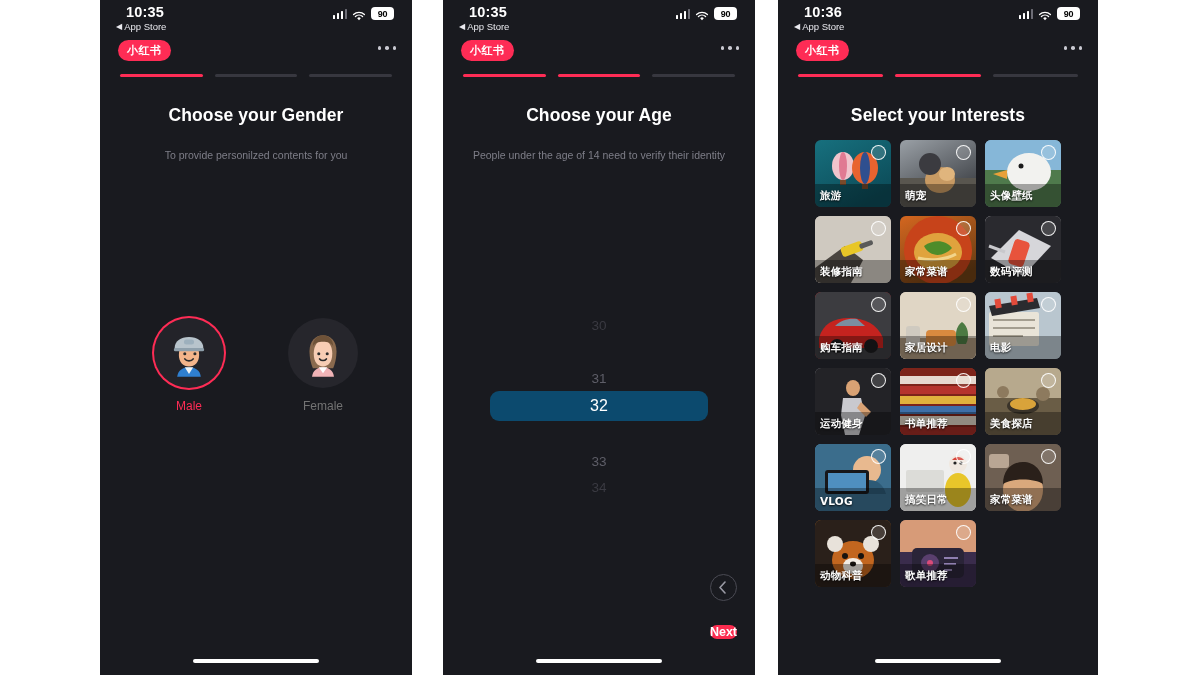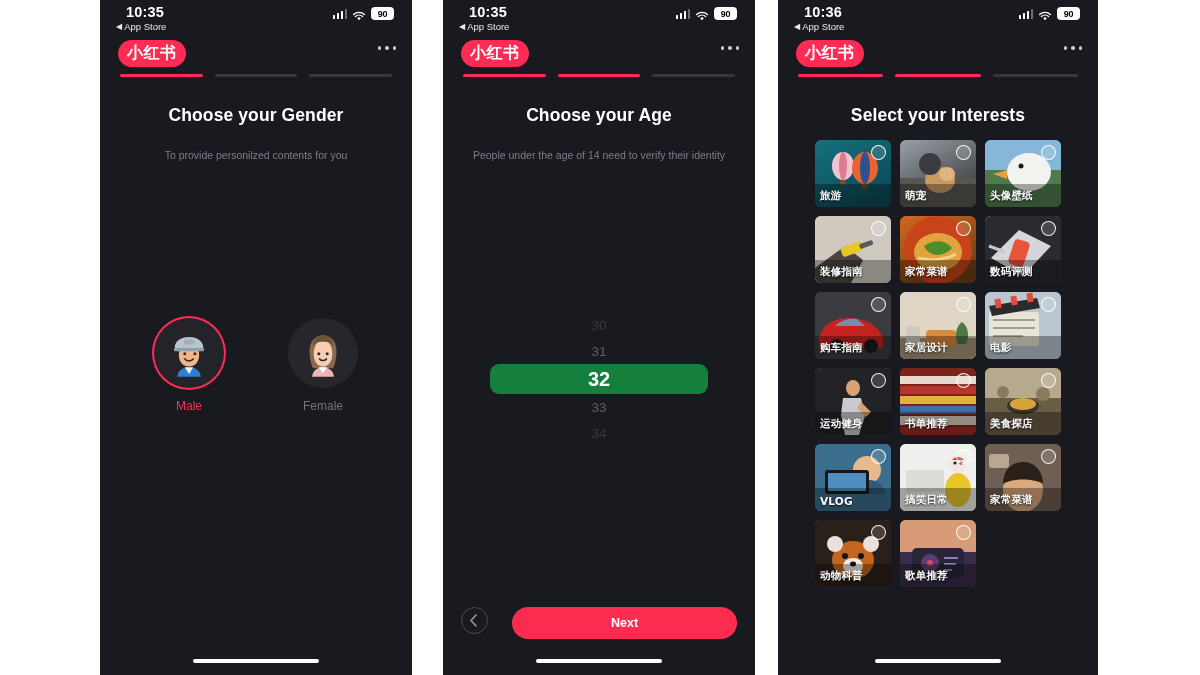--- a/index.html
+++ b/index.html
@@ -51,21 +51,21 @@
     min-width: 23px; height: 13px; border-radius: 4px; background:#fff;
     color:#000; font-size: 9px; font-weight: bold; display:flex;
     align-items:center; justify-content:center; letter-spacing:-.2px;
   }
 
   
   .apphead { position: relative; height: 36px; }
   .logo {
     position:absolute; left: 18px; top: 6px;
     background:#fe2c55; color:#fff; border-radius: 999px;
-    padding: 3px 9px; font-size: 16px; font-weight: bold;
+    padding: 3px 9px; font-size: 11px; font-weight: bold;
     font-family: "DejaVu Sans", sans-serif; letter-spacing: .5px;
   }
   .dots {
     position:absolute; right: 16px; top: 12px;
     display:flex; gap: 4px; align-items:center;
   }
   .dots i { width: 3.5px; height: 3.5px; border-radius:50%; background:#c9c9d1; display:block; }
 
   
   .progress {
@@ -99,30 +99,30 @@
   .glabel.sel { color:#fe2c55; }
 
   
   .agepicker {
     position:absolute; left:0; right:0; top: 312px;
     display:flex; flex-direction:column; align-items:center;
   }
   .agerow { height: 26px; display:flex; align-items:center; justify-content:center;
             font-size: 13.5px; width: 218px; }
   .agerow.f2 { color:#3a3a42; }
-  .agerow.f1 { color:#5e5e68; }
+  .agerow.f1 { color:#5e5e68;margin-top:27px; }
   .agerow.cur {
-    background:#15803d; border-radius: 9px; color:#ffffff; height: 30px;
-    font-size: 20px; font-weight: bold;
+    background:#0c4a6e; border-radius: 9px; color:#ffffff; height: 30px;
+    font-size: 16px; font-weight: normal;
   }
 
   
   .bottombar {
     position:absolute; left: 0; right: 0; bottom: 36px;
-    display:flex; align-items:flex-start; gap: 24px; padding: 0 18px;
+    display:flex; align-items:flex-end; gap: 24px; padding: 0 18px; flex-direction: column;
   }
   .backbtn {
     width: 27px; height: 27px; border-radius: 50%;
     border: 1px solid #4a4a53; color:#9a9aa4;
     display:flex; align-items:center; justify-content:center; flex:none;
     font-size: 13px; padding-right: 2px;
   }
   .cta {
     flex: 1; height: 32px; border-radius: 999px;
     display:flex; align-items:center; justify-content:center;

